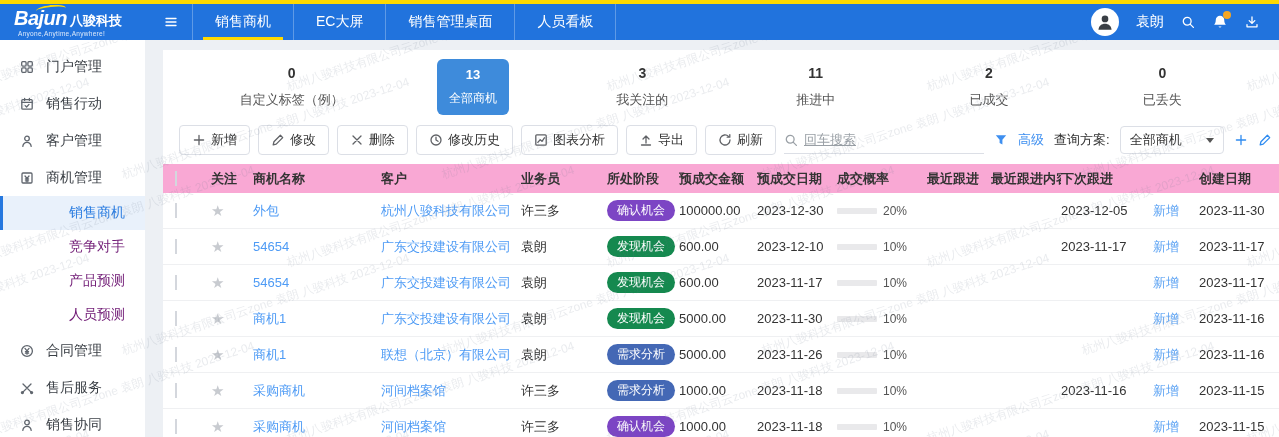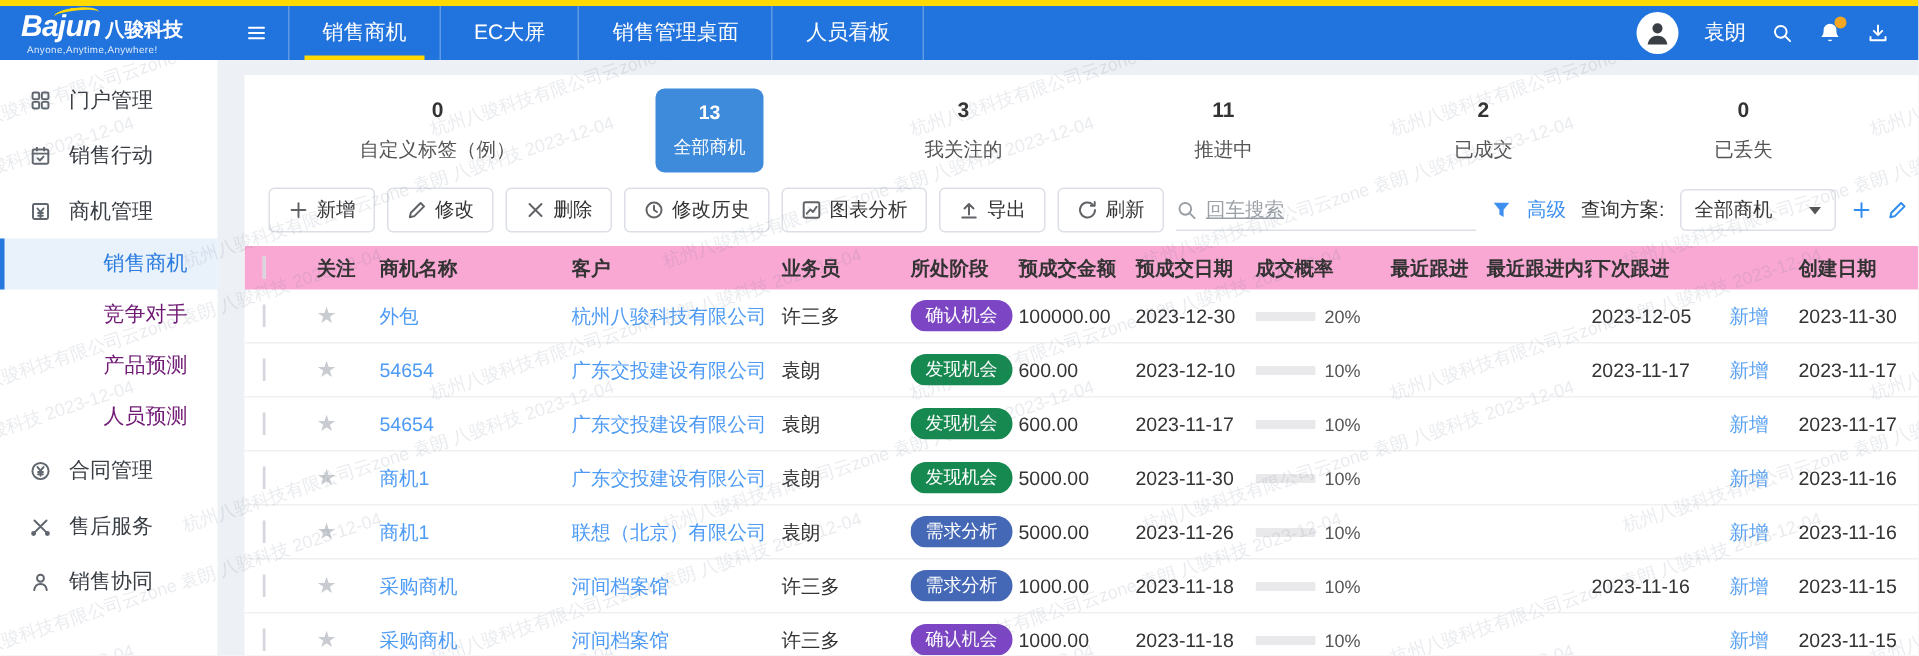--- a/index.html
+++ b/index.html
@@ -166,20 +166,29 @@
             <svg width="14" height="14" viewBox="0 0 14 14" fill="none" stroke="currentColor" stroke-width="1.3" stroke-linecap="round" stroke-linejoin="round">
               <rect x="1.8" y="2.6" width="10.4" height="9.6" rx="1"></rect>
               <path d="M1.8 5.4h10.4M4.6 1.4v2M9.4 1.4v2M5.2 8.6l1.4 1.4 2.4-2.6"></path>
             </svg>
           </span>
     <span>销售行动</span>
   </div>
         <div class="side-item">
     <span class="sicon">
             <svg width="14" height="14" viewBox="0 0 14 14" fill="none" stroke="currentColor" stroke-width="1.3" stroke-linecap="round" stroke-linejoin="round">
+              <circle cx="7" cy="4.5" r="2.3"></circle>
+              <path d="M2.8 12.4c.4-2.7 2.1-4.1 4.2-4.1s3.8 1.4 4.2 4.1"></path>
+            </svg>
+          </span>
+    <span>客户管理</span>
+  </div>
+        <div class="side-item">
+    <span class="sicon">
+            <svg width="14" height="14" viewBox="0 0 14 14" fill="none" stroke="currentColor" stroke-width="1.3" stroke-linecap="round" stroke-linejoin="round">
               <rect x="2" y="2" width="10" height="10" rx="1"></rect>
               <path d="M5 5l2 2.4L9 5M5.4 8h3.2M5.4 9.8h3.2M7 7.4V11"></path>
             </svg>
           </span>
     <span>商机管理</span>
   </div>
         <div class="side-item child active">
     <span class="sicon"></span>
     <span>销售商机</span>
   </div>

